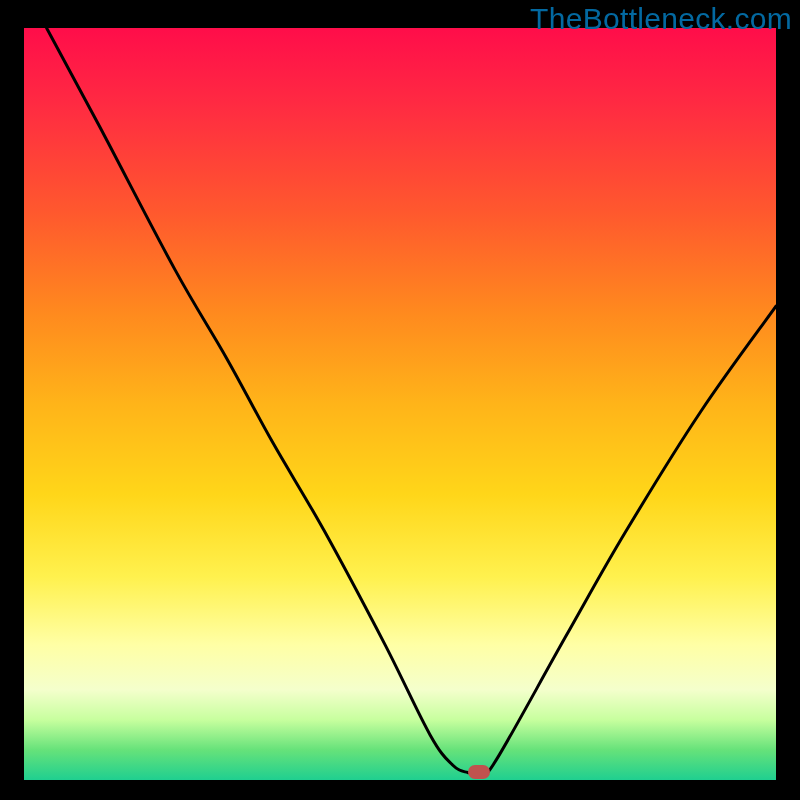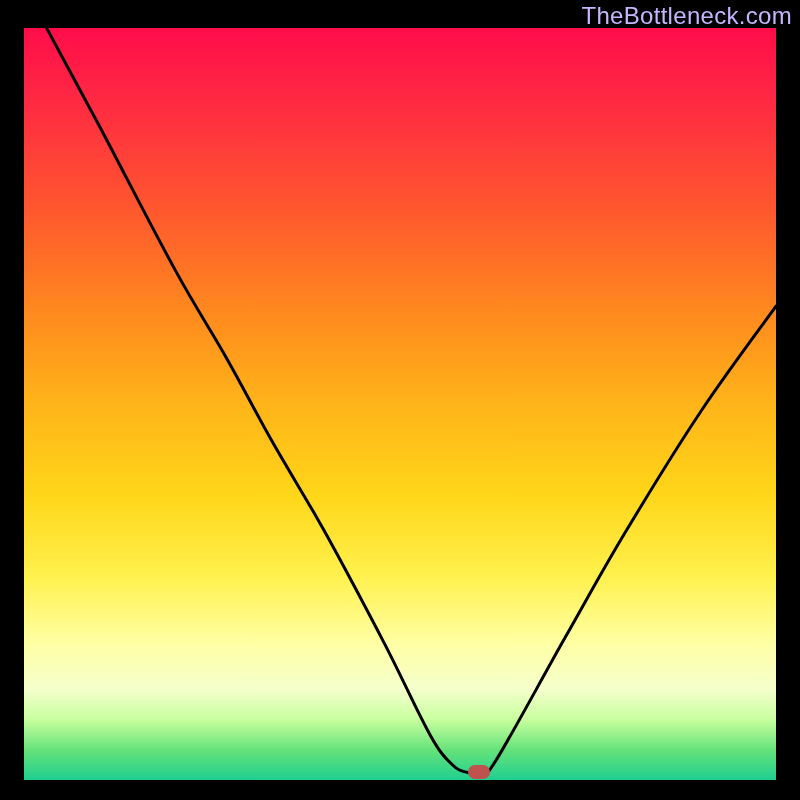--- a/index.html
+++ b/index.html
@@ -14,22 +14,22 @@
   .frame {
     position: relative;
     width: 800px;
     height: 800px;
     background: #000;
   }
   .watermark {
     position: absolute;
     top: 2px;
     right: 8px;
-    color: #c4b5fd;
-    font-size: 24px;
+    color: #0369a1;
+    font-size: 30px;
     font-weight: 500;
     letter-spacing: 0.3px;
     z-index: 5;
   }
   .plot-area {
     position: absolute;
     left: 24px;
     top: 28px;
     width: 752px;
     height: 752px;

